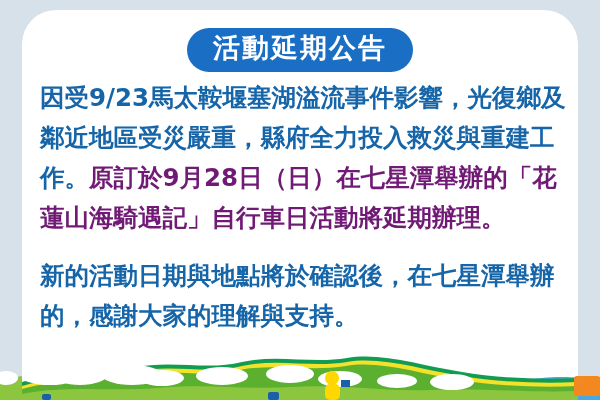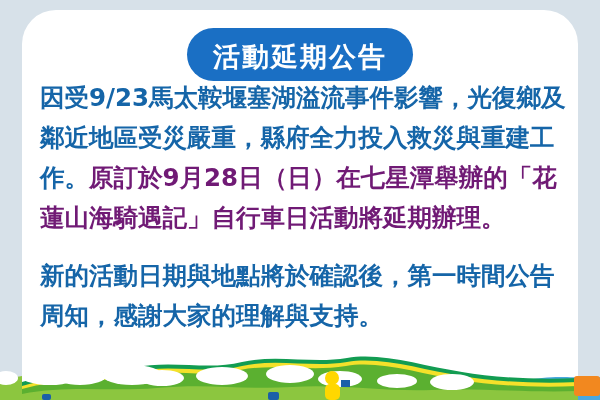--- a/index.html
+++ b/index.html
@@ -42,21 +42,21 @@
     left: 0;
     top: 18px;
     width: 556px;
     text-align: center;
   }
   .title-pill {
     display: inline-block;
     background: #1a6fc4;
     color: #ffffff;
     border-radius: 40px;
-    padding: 13px 26px 8px 26px;
+    padding: 4px 26px 8px 26px;
     font-size: 27px;
     font-weight: bold;
     letter-spacing: 2px;
     line-height: 1.2;
     white-space: nowrap;
   }
 
   
   .body-text {
     position: absolute;
@@ -137,21 +137,21 @@
   <div class="card">
 
     <div class="title-wrap">
       <span class="title-pill">活動延期公告</span>
     </div>
 
     <div class="body-text">
 
       <p class="para"><span>因受9/23馬太鞍堰塞湖溢流事件影響，光復鄉及鄰近地區受災嚴重，縣府全力投入救災與重建工作。</span><span class="hl">原訂於9月28日（日）在七星潭舉辦的「花蓮山海騎遇記」自行車日活動將延期辦理。</span></p>
 
-      <p class="para"><span>新的活動日期與地點將於確認後，第一時間公告周知，感謝大家的理解與支持。</span></p>
+      <p class="para"><span>新的活動日期與地點將於確認後，在七星潭舉辦的，感謝大家的理解與支持。</span></p>
 
     </div>
 
     <div class="scenery">
       <svg viewBox="0 0 556 62" preserveAspectRatio="none" xmlns="http://www.w3.org/2000/svg">
 
         <path d="M430,48 C460,40 490,44 520,40 C538,38 550,40 556,39 L556,62 L430,62 Z" fill="#4aa8e0"></path>
         <path d="M455,54 C485,47 510,50 540,47 C548,46 552,47 556,46 L556,62 L455,62 Z" fill="#7ec6ee"></path>
 
         <path d="M0,44 C40,32 75,38 110,30 C150,21 185,33 220,24 C255,16 290,26 325,20 C360,14 400,28 440,34 C470,39 510,42 556,40 L556,62 L0,62 Z" fill="#129c52"></path>

